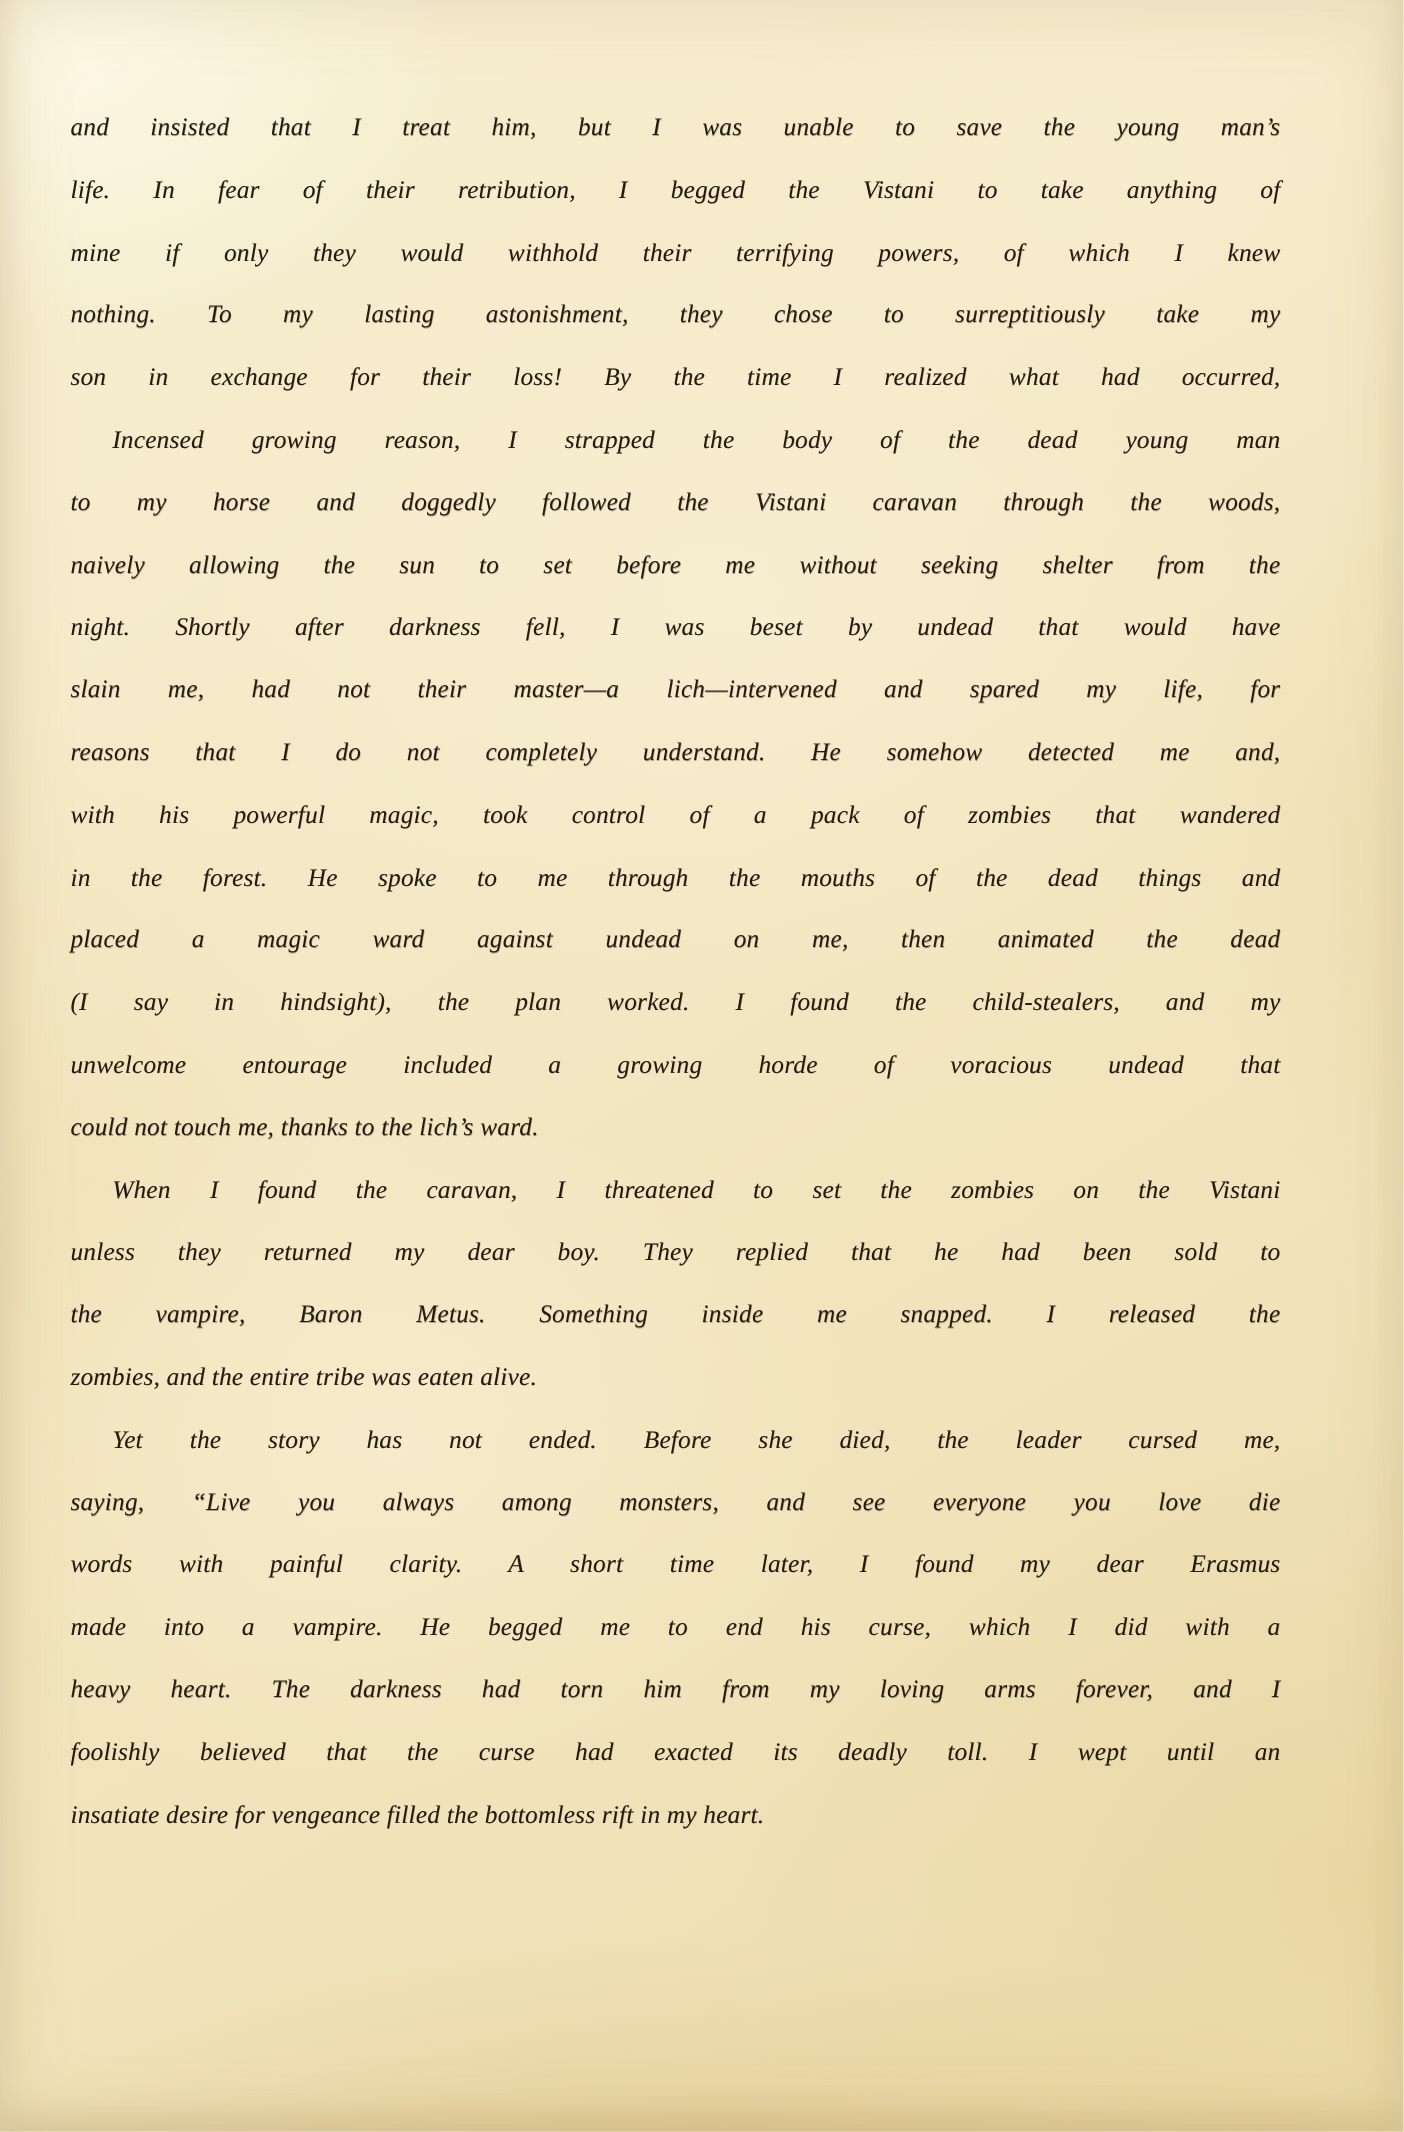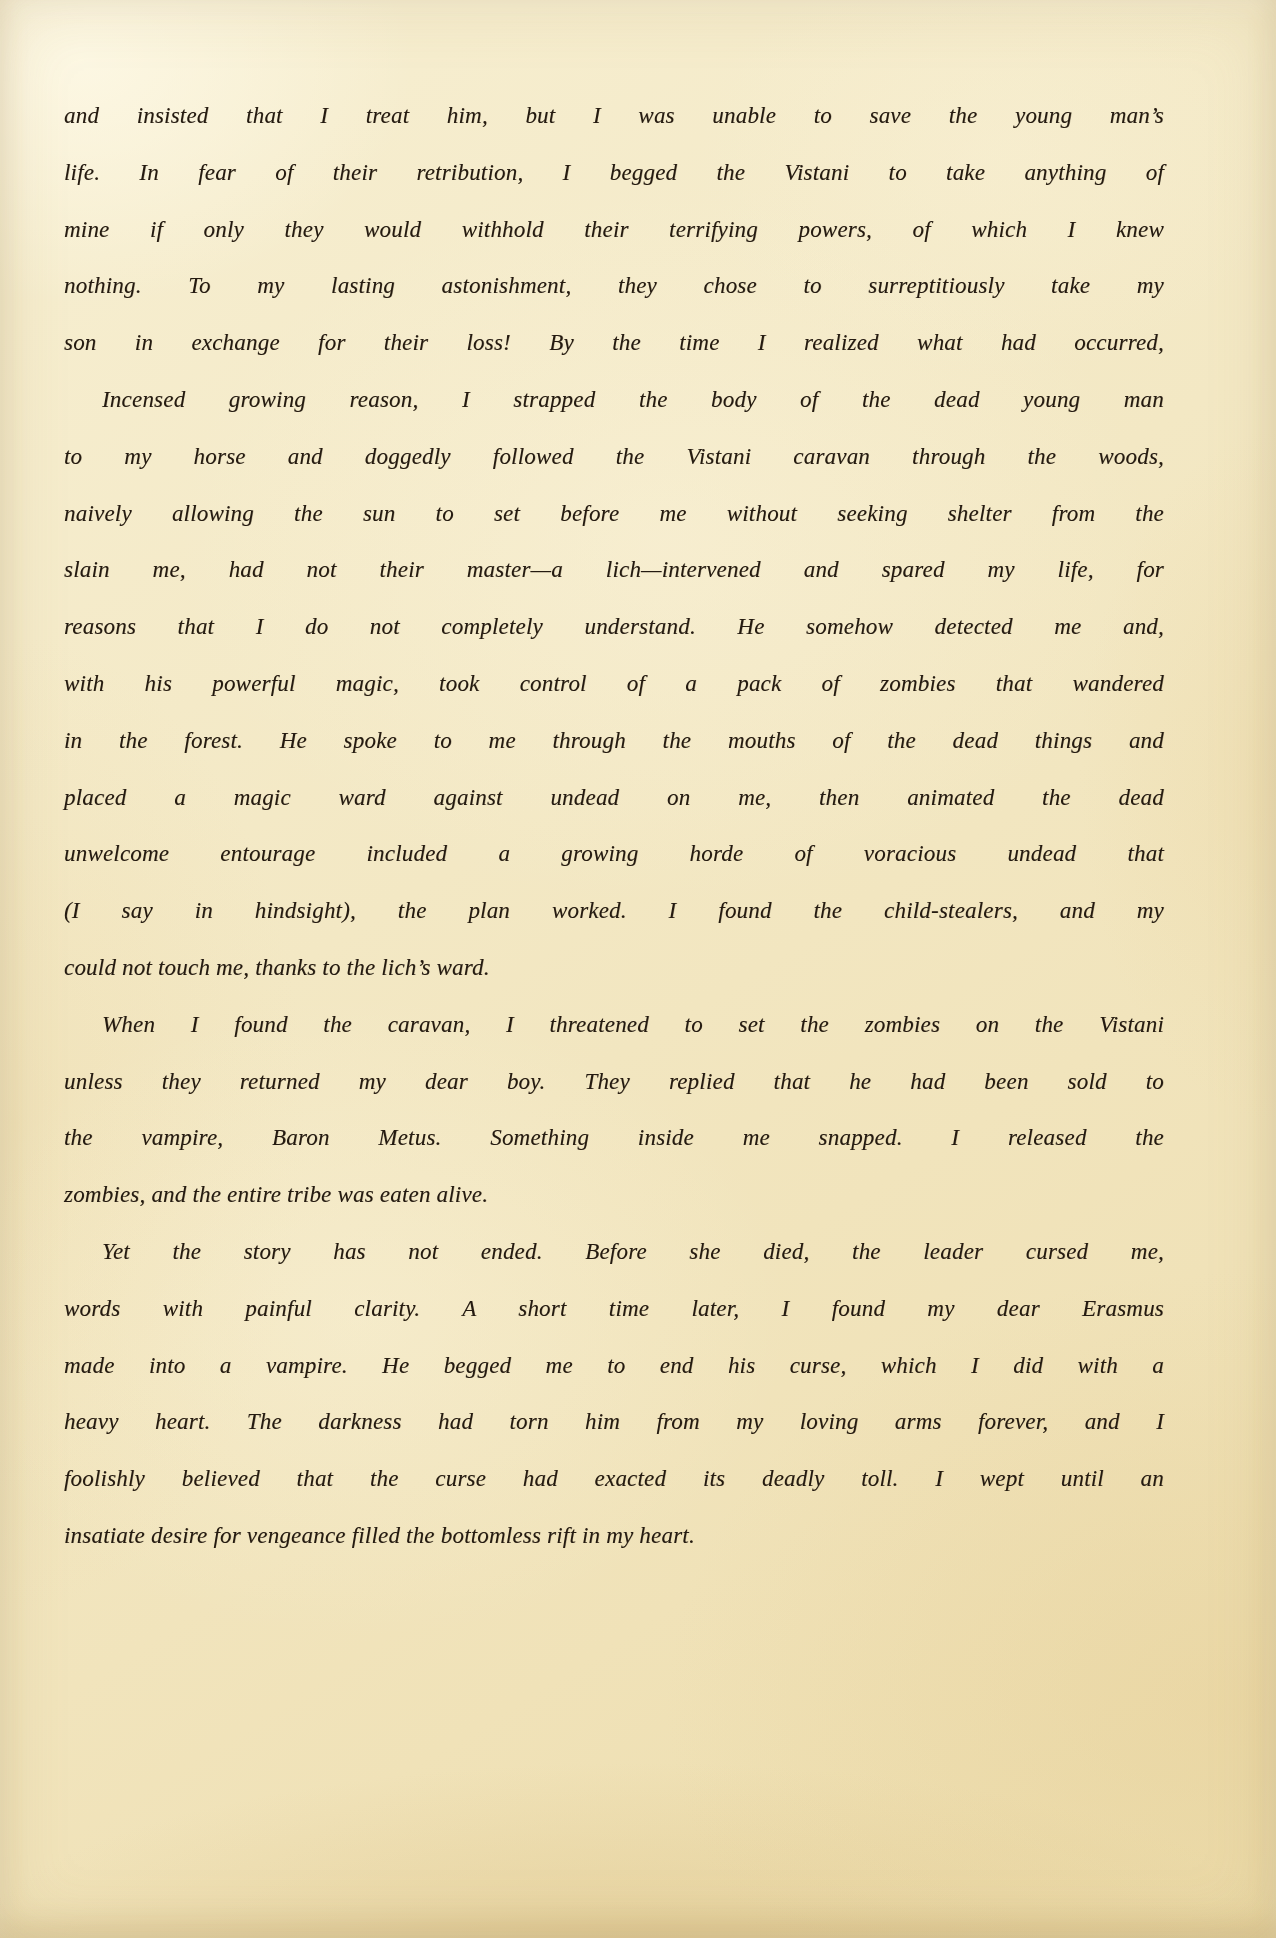--- a/index.html
+++ b/index.html
@@ -72,37 +72,39 @@
         <div class="line">and insisted that I treat him, but I was unable to save the young man’s</div>
         <div class="line">life. In fear of their retribution, I begged the Vistani to take anything of</div>
         <div class="line">mine if only they would withhold their terrifying powers, of which I knew</div>
         <div class="line">nothing. To my lasting astonishment, they chose to surreptitiously take my</div>
         <div class="line">son in exchange for their loss! By the time I realized what had occurred,</div>
       </div>
       <div class="paragraph">
         <div class="line line-indent">Incensed growing reason, I strapped the body of the dead young man</div>
         <div class="line">to my horse and doggedly followed the Vistani caravan through the woods,</div>
         <div class="line">naively allowing the sun to set before me without seeking shelter from the</div>
+        <div class="line">night. Shortly after darkness fell, I was beset by undead that would have</div>
         <div class="line">slain me, had not their master—a lich—intervened and spared my life, for</div>
         <div class="line">reasons that I do not completely understand. He somehow detected me and,</div>
         <div class="line">with his powerful magic, took control of a pack of zombies that wandered</div>
         <div class="line">in the forest. He spoke to me through the mouths of the dead things and</div>
         <div class="line">placed a magic ward against undead on me, then animated the dead</div>
+        <div class="line">(I say in hindsight), the plan worked. I found the child-stealers, and my</div>
         <div class="line">unwelcome entourage included a growing horde of voracious undead that</div>
-        <div class="line">(I say in hindsight), the plan worked. I found the child-stealers, and my</div>
         <div class="line line-last">could not touch me, thanks to the lich’s ward.</div>
       </div>
       <div class="paragraph">
         <div class="line line-indent">When I found the caravan, I threatened to set the zombies on the Vistani</div>
         <div class="line">unless they returned my dear boy. They replied that he had been sold to</div>
         <div class="line">the vampire, Baron Metus. Something inside me snapped. I released the</div>
         <div class="line line-last">zombies, and the entire tribe was eaten alive.</div>
       </div>
       <div class="paragraph">
         <div class="line line-indent">Yet the story has not ended. Before she died, the leader cursed me,</div>
+        <div class="line">saying, “Live you always among monsters, and see everyone you love die</div>
         <div class="line">words with painful clarity. A short time later, I found my dear Erasmus</div>
         <div class="line">made into a vampire. He begged me to end his curse, which I did with a</div>
         <div class="line">heavy heart. The darkness had torn him from my loving arms forever, and I</div>
         <div class="line">foolishly believed that the curse had exacted its deadly toll. I wept until an</div>
         <div class="line line-last">insatiate desire for vengeance filled the bottomless rift in my heart.</div>
       </div>
     </div>
 </div>
 
 </body></html>

